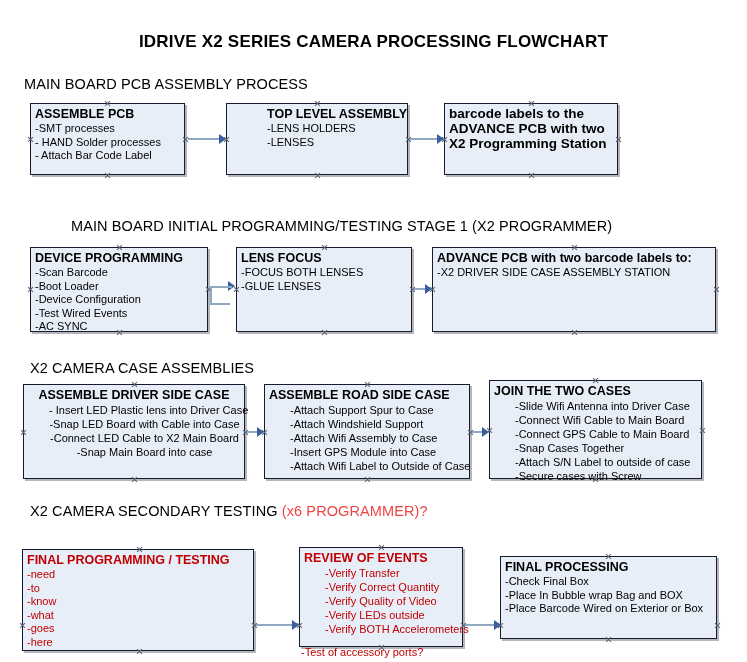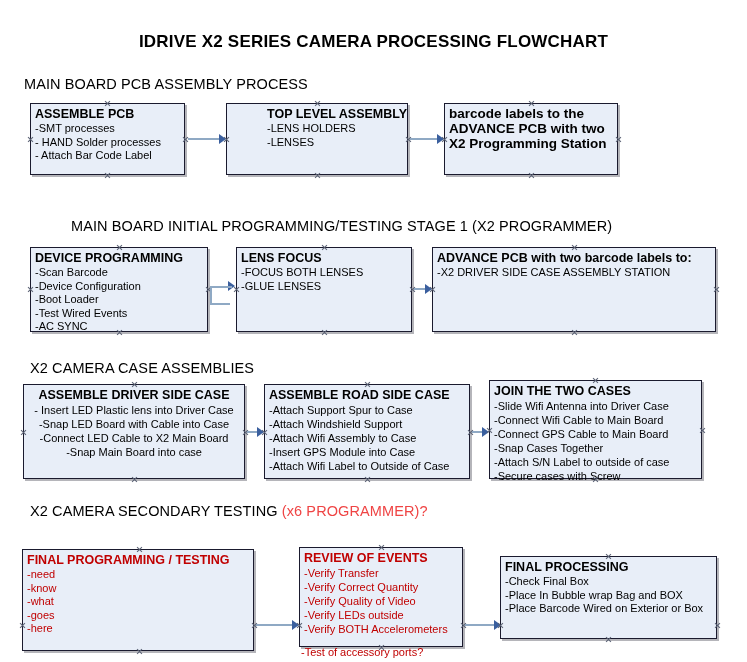--- a/index.html
+++ b/index.html
@@ -32,21 +32,21 @@
     padding:3px 4px 2px 4px;
   }
   .node .n-title{
     font-size:12.5px;font-weight:bold;line-height:14px;color:#000;
     white-space:nowrap;margin-bottom:1px;
   }
   .node .n-line{
     font-size:11px;line-height:13.5px;color:#000;white-space:nowrap;
   }
   .node.red .n-title,.node.red .n-line{color:#c00000;}
-  .node.tight .n-line{line-height:14px;}
+  .node.tight .n-line{line-height:14px;margin-left:21px;}
   .node.big .n-title{font-size:13.5px;}
 
   
   .overflow-line{
     position:absolute;font-size:11px;line-height:13px;color:#c00000;
     white-space:nowrap;
   }
 
   
   .handle{
@@ -118,22 +118,22 @@
   <span class="handle" style="left:444px;top:123px;"></span>
   <span class="handle" style="left:618px;top:123px;"></span>
 
   <div class="section-title" style="left:24px;top:202px;margin-left:47px;">
     <span>MAIN BOARD INITIAL PROGRAMMING/TESTING STAGE 1 (X2 PROGRAMMER)</span>
   </div>
 
   <div class="node" style="left:30px;top:231px;width:178px;height:85px;">
     <div class="n-title">DEVICE PROGRAMMING</div>
     <div class="n-line">-Scan Barcode</div>
+    <div class="n-line">-Boot Loader</div>
     <div class="n-line">-Device Configuration</div>
-    <div class="n-line">-Boot Loader</div>
     <div class="n-line">-Test Wired Events</div>
     <div class="n-line">-AC SYNC</div>
   </div>
   <span class="handle" style="left:119px;top:231px;"></span>
   <span class="handle" style="left:119px;top:316px;"></span>
   <span class="handle" style="left:30px;top:273px;"></span>
   <span class="handle" style="left:208px;top:273px;"></span>
 
   <div class="arrow-line" style="left:210px;top:287px;width:20px;"></div>
   <div class="arrow-line" style="left:210px;top:272px;width:2px;height:17px;"></div>
@@ -211,20 +211,21 @@
   <span class="handle" style="left:489px;top:414px;"></span>
   <span class="handle" style="left:702px;top:414px;"></span>
 
   <div class="section-title" style="left:30px;top:487px;">
     <span>X2 CAMERA SECONDARY TESTING </span><span class="sub-red">(x6 PROGRAMMER)?</span>
   </div>
 
   <div class="node red" style="left:22px;top:533px;width:232px;height:102px;">
     <div class="n-title">FINAL PROGRAMMING / TESTING</div>
     <div class="n-line">-need</div>
+    <div class="n-line">-to</div>
     <div class="n-line">-know</div>
     <div class="n-line">-what</div>
     <div class="n-line">-goes</div>
     <div class="n-line">-here</div>
   </div>
   <span class="handle" style="left:139px;top:533px;"></span>
   <span class="handle" style="left:139px;top:635px;"></span>
   <span class="handle" style="left:22px;top:609px;"></span>
   <span class="handle" style="left:254px;top:609px;"></span>
 

